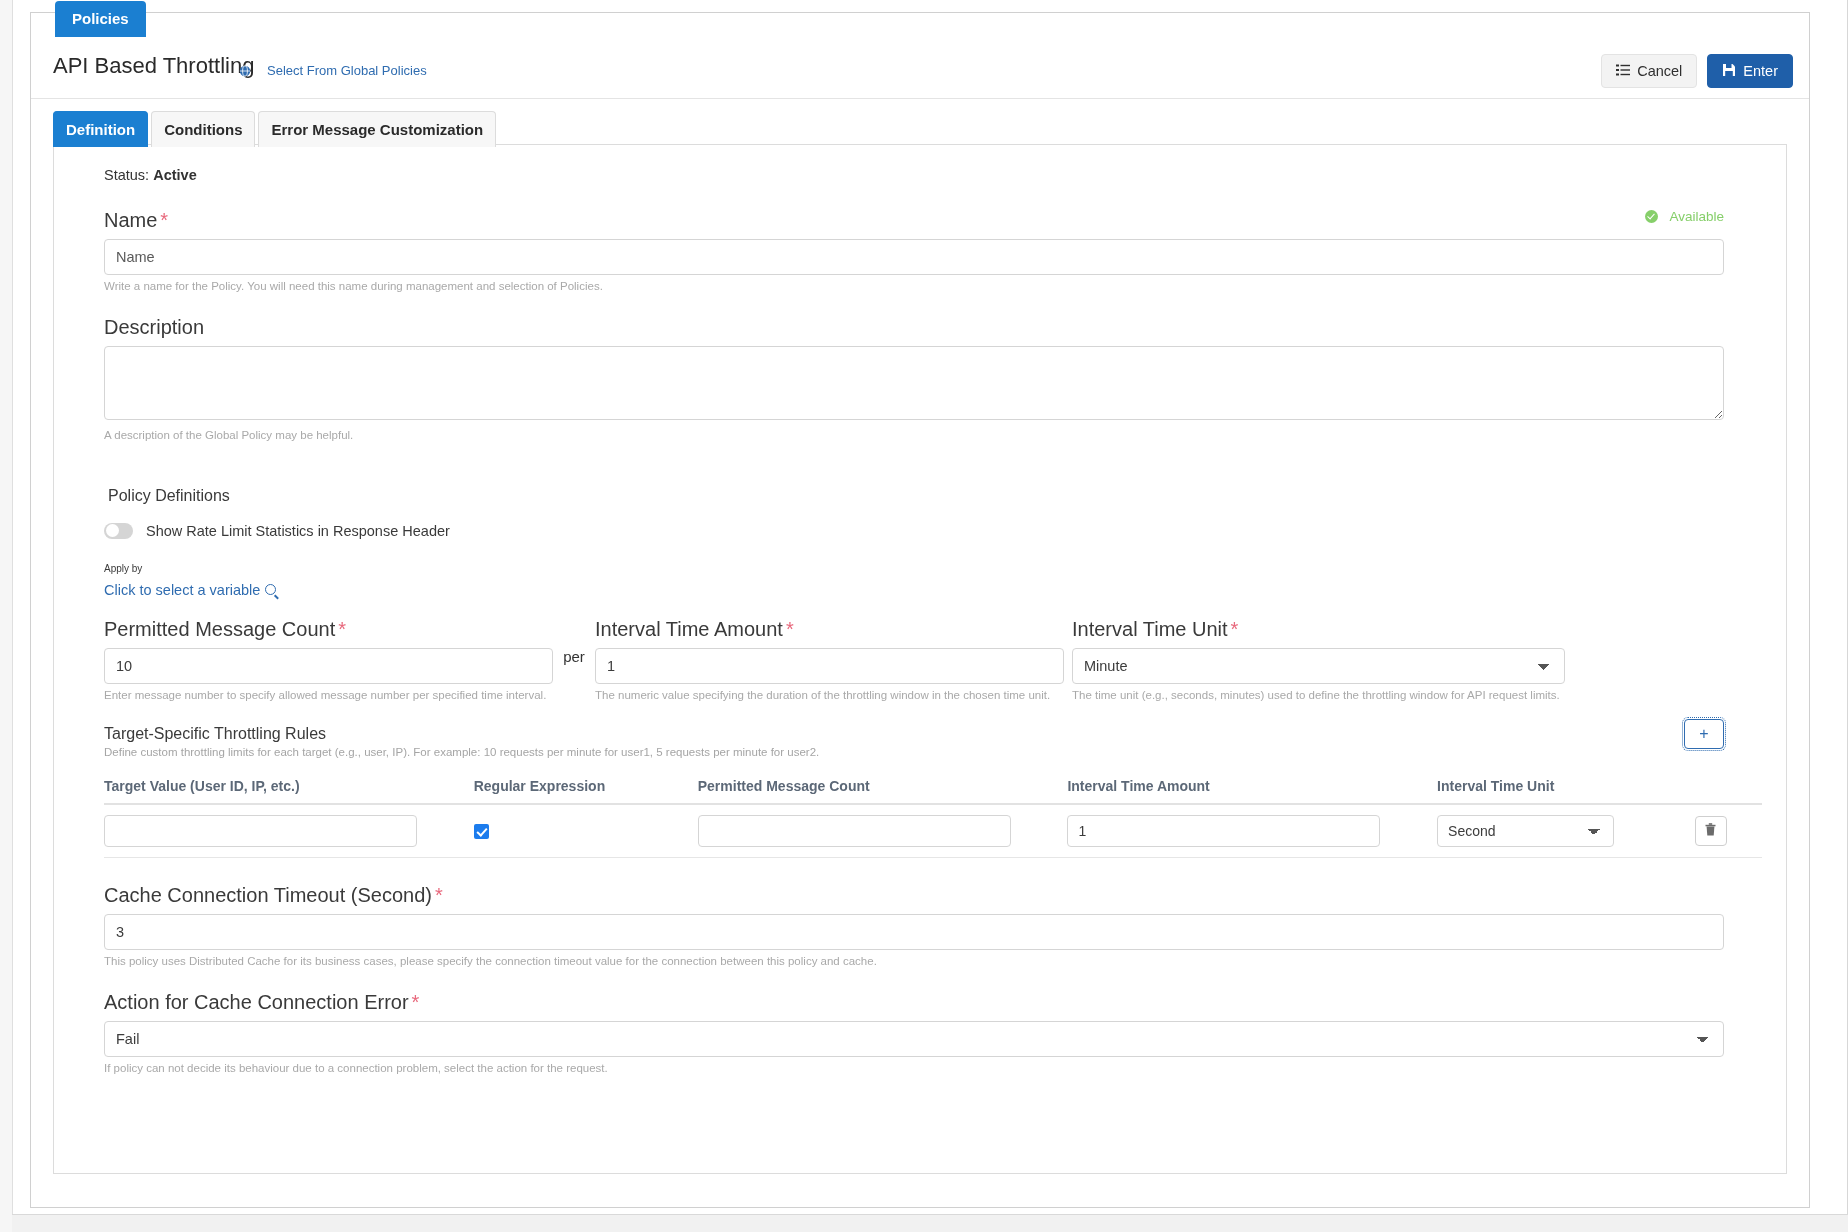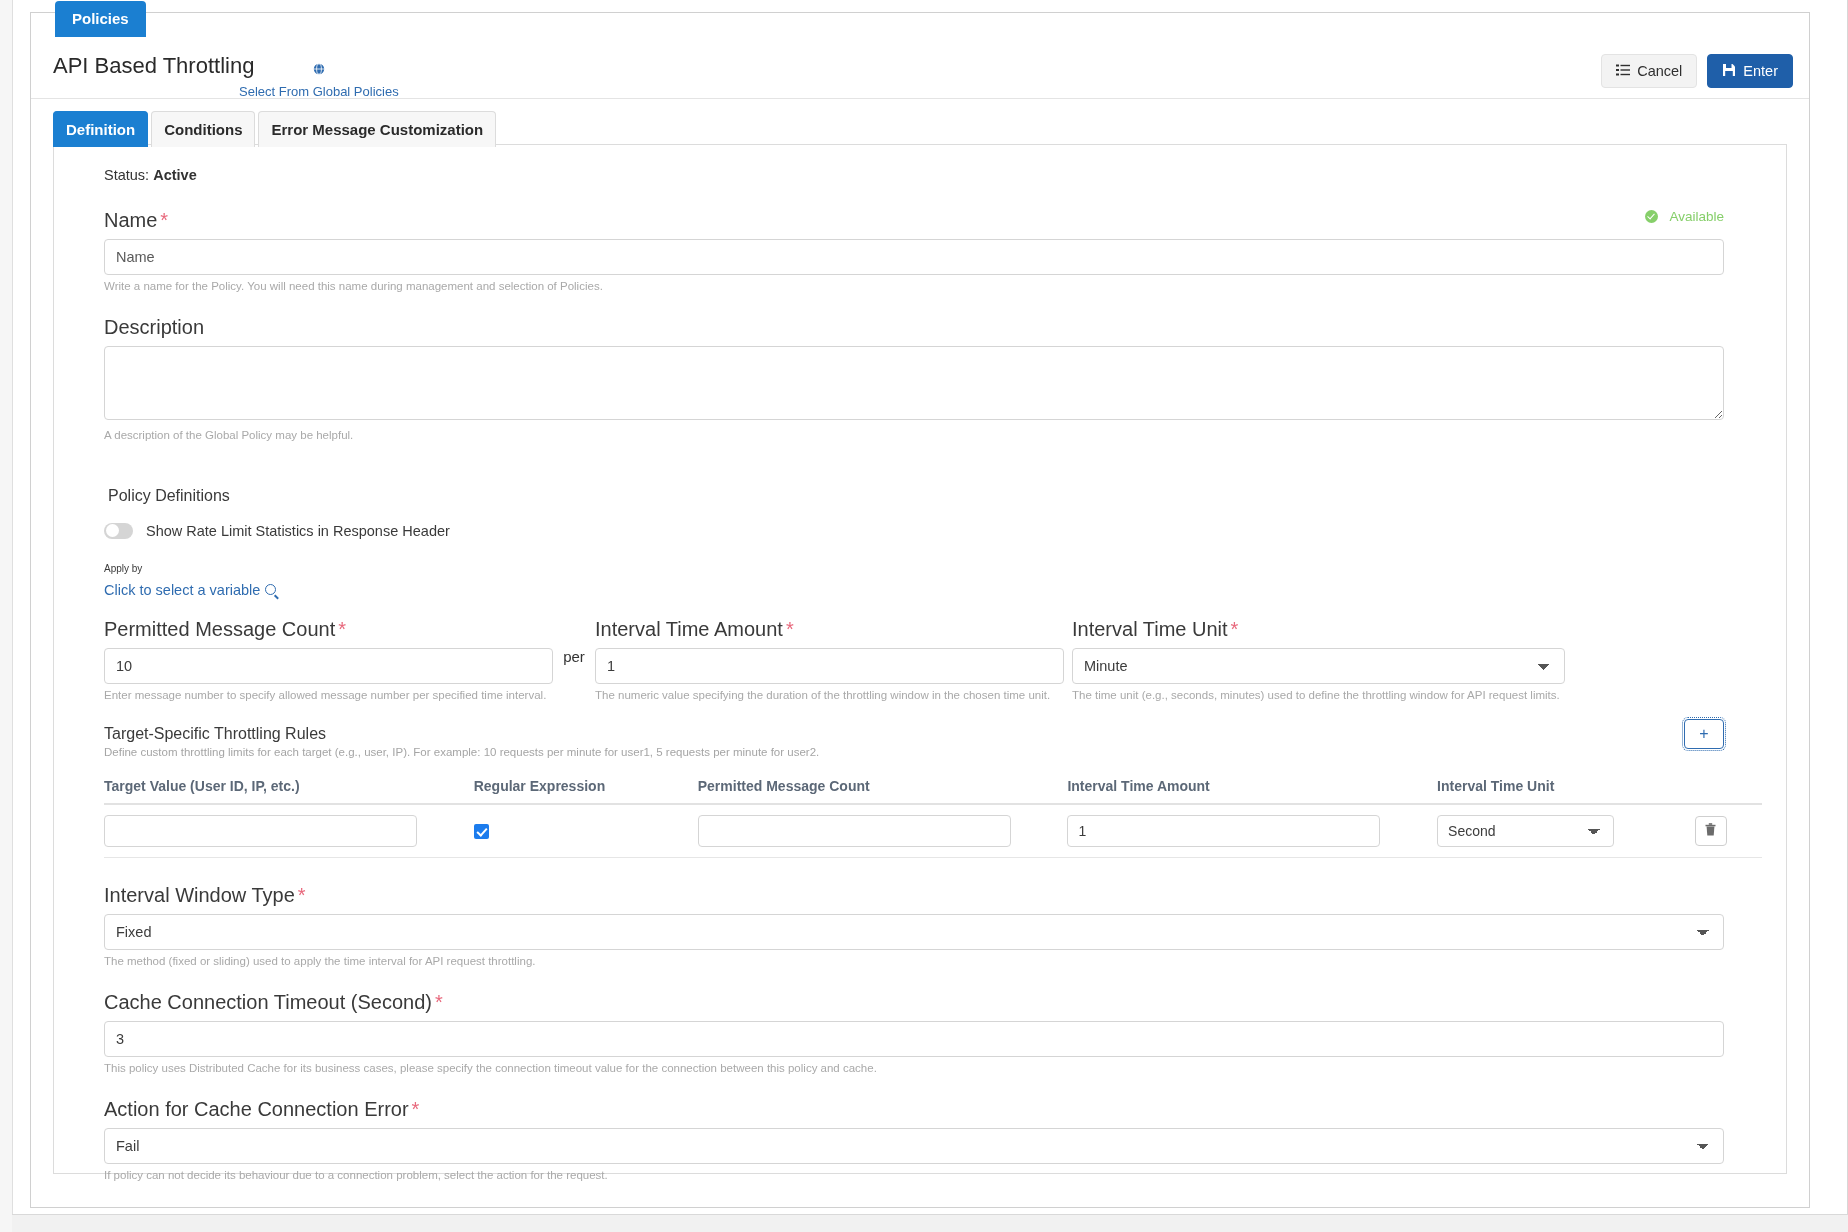--- a/index.html
+++ b/index.html
@@ -82,22 +82,21 @@
   }
   .global-link {
     position: absolute;
     left: 208px; top: 26px;
     font-size: 13px;
     color: #2f6cb0;
     white-space: nowrap;
     cursor: pointer;
     display: flex;
     align-items: center;
-    gap: 9px;
-    flex-direction: column;
+    gap: 16px;
   }
   .globe-icon {
     display: inline-block;
     width: 12px; height: 12px;
     position: relative;
   }
   .header-actions {
     position: absolute;
     right: 16px; top: 17px;
     display: flex;
@@ -641,27 +640,20 @@
                       <path d="M1.6 3.6h7.8l-0.7 8.8H2.3z" fill="#6b6b6b"></path>
                     </svg>
                   </span>
                 </div>
               </td>
             </tr>
           </tbody>
         </table>
 
         
-        <div class="block fullfield">
-          <span class="field-label">
-            <span>Interval Window Type</span><span class="req">*</span>
-          </span>
-          <select class="input"><option value="Fixed">Fixed</option><option value="Sliding">Sliding</option></select>
-          <div class="help-text">The method (fixed or sliding) used to apply the time interval for API request throttling.</div>
-        </div>
 
         
         <div class="block fullfield">
           <span class="field-label">
             <span>Cache Connection Timeout (Second)</span><span class="req">*</span>
           </span>
           <input class="input" type="text" value="3" style="">
           <div class="help-text">This policy uses Distributed Cache for its business cases, please specify the connection timeout value for the connection between this policy and cache.</div>
         </div>
 

